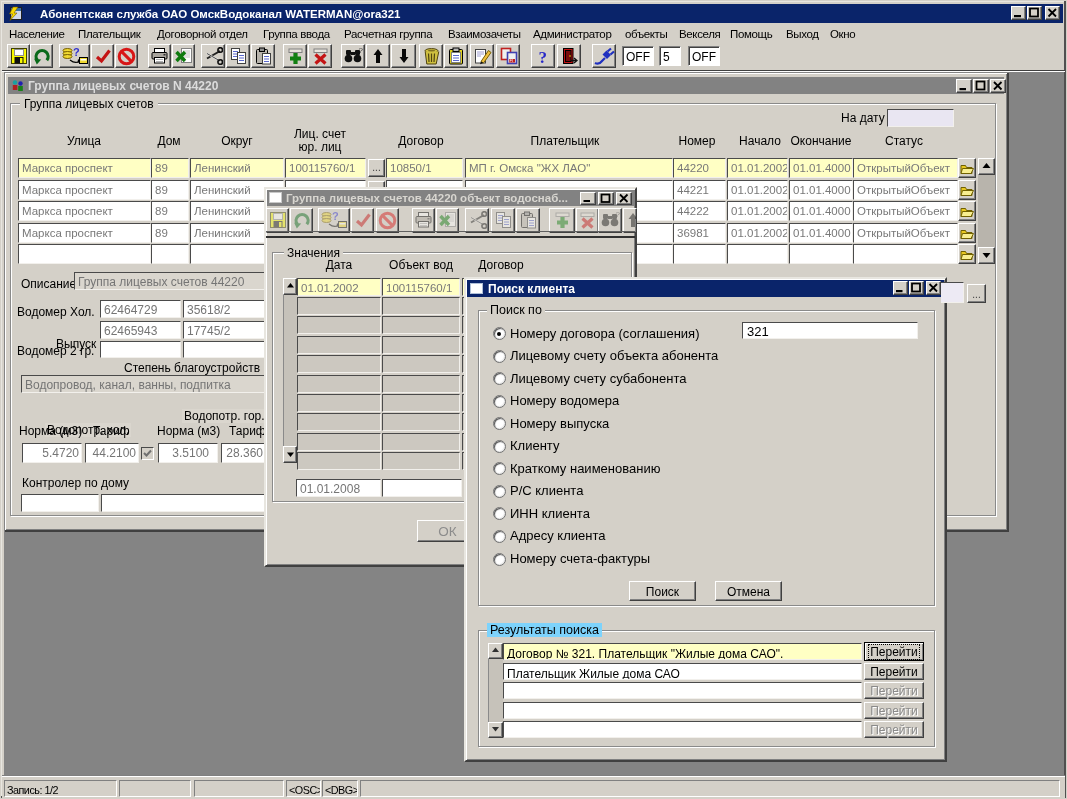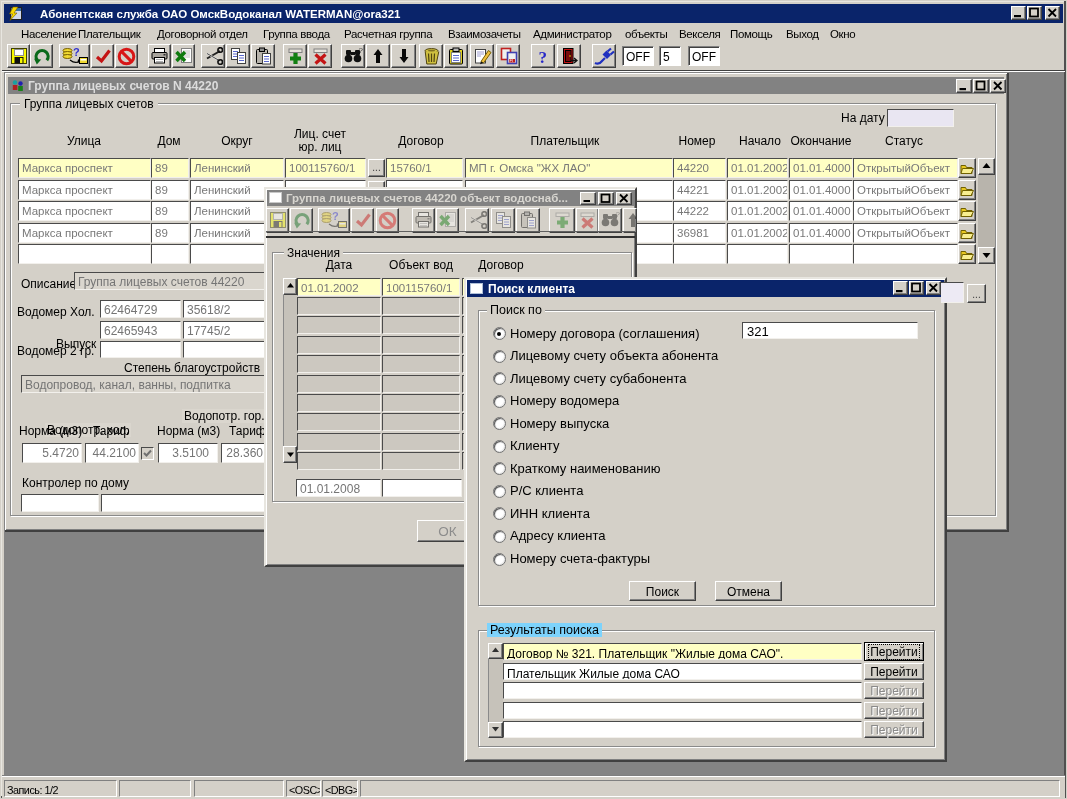--- a/index.html
+++ b/index.html
@@ -28,21 +28,21 @@
 <div class="cap" style="left:40px;top:7.5px;font-size:11.5px;">Абонентская служба ОАО ОмскВодоканал WATERMAN@ora321</div>
 <div class="wbtn" style="left:1011px;top:6px;width:15px;height:14px;"><svg width="13" height="12">
       <rect x="2" y="8" width="7" height="2.2" fill="#000"></rect>
     </svg></div>
 <div class="wbtn" style="left:1027px;top:6px;width:15px;height:14px;"><svg width="13" height="12">
       <rect x="2" y="1.5" width="8" height="8" fill="none" stroke="#000" stroke-width="1.8"></rect>
     </svg></div>
 <div class="wbtn" style="left:1045px;top:6px;width:15px;height:14px;"><svg width="13" height="12">
       <path d="M2.5,2 L10,9.5 M10,2 L2.5,9.5" stroke="#000" stroke-width="1.8"></path>
     </svg></div>
-<div class="lbl" style="left:21px;top:28px;font-size:11.5px;letter-spacing:-0.35px;">Население</div>
+<div class="lbl" style="left:9px;top:28px;font-size:11.5px;letter-spacing:-0.35px;">Население</div>
 <div class="lbl" style="left:78px;top:28px;font-size:11.5px;letter-spacing:-0.35px;">Плательщик</div>
 <div class="lbl" style="left:157px;top:28px;font-size:11.5px;letter-spacing:-0.35px;">Договорной отдел</div>
 <div class="lbl" style="left:263px;top:28px;font-size:11.5px;letter-spacing:-0.35px;">Группа ввода</div>
 <div class="lbl" style="left:344px;top:28px;font-size:11.5px;letter-spacing:-0.35px;">Расчетная группа</div>
 <div class="lbl" style="left:448px;top:28px;font-size:11.5px;letter-spacing:-0.35px;">Взаимозачеты</div>
 <div class="lbl" style="left:533px;top:28px;font-size:11.5px;letter-spacing:-0.35px;">Администратор</div>
 <div class="lbl" style="left:625px;top:28px;font-size:11.5px;letter-spacing:-0.35px;">объекты</div>
 <div class="lbl" style="left:679px;top:28px;font-size:11.5px;letter-spacing:-0.35px;">Векселя</div>
 <div class="lbl" style="left:730px;top:28px;font-size:11.5px;letter-spacing:-0.35px;">Помощь</div>
 <div class="lbl" style="left:786px;top:28px;font-size:11.5px;letter-spacing:-0.35px;">Выход</div>
@@ -245,21 +245,21 @@
 <div class="lbl" style="left:421px;top:134px;transform:translateX(-50%);">Договор</div>
 <div class="lbl" style="left:565px;top:134px;transform:translateX(-50%);">Плательщик</div>
 <div class="lbl" style="left:697px;top:134px;transform:translateX(-50%);">Номер</div>
 <div class="lbl" style="left:760px;top:134px;transform:translateX(-50%);">Начало</div>
 <div class="lbl" style="left:821px;top:134px;transform:translateX(-50%);">Окончание</div>
 <div class="lbl" style="left:904px;top:134px;transform:translateX(-50%);">Статус</div>
 <div class="cell" style="left:18px;top:158px;width:133px;height:20px;background:#FFFFC4;">Маркса проспект</div>
 <div class="cell" style="left:151px;top:158px;width:38px;height:20px;background:#FFFFC4;">89</div>
 <div class="cell" style="left:190px;top:158px;width:94px;height:20px;background:#FFFFC4;">Ленинский</div>
 <div class="cell" style="left:285px;top:158px;width:81px;height:20px;background:#FFFFC4;">100115760/1</div>
-<div class="cell" style="left:386px;top:158px;width:77px;height:20px;background:#FFFFC4;">15760/1</div>
+<div class="cell" style="left:386px;top:158px;width:77px;height:20px;background:#FFFFC4;">10850/1</div>
 <div class="cell" style="left:465px;top:158px;width:208px;height:20px;background:#FFFFC4;">МП г. Омска "ЖХ ЛАО"</div>
 <div class="cell" style="left:673px;top:158px;width:53px;height:20px;background:#FFFFC4;">44220</div>
 <div class="cell" style="left:727px;top:158px;width:61px;height:20px;background:#FFFFC4;">01.01.2002</div>
 <div class="cell" style="left:789px;top:158px;width:64px;height:20px;background:#FFFFC4;">01.01.4000</div>
 <div class="cell" style="left:853px;top:158px;width:105px;height:20px;background:#FFFFC4;">ОткрытыйОбъект</div>
 <div class="tbtn" style="left:368px;top:159px;width:17px;height:18px;font-size:10px;color:#404040;padding-top:6px;line-height:4px;">...</div>
 <div class="tbtn" style="left:958px;top:158px;width:18px;height:20px;">
     <div style="margin-top:3px"><svg width="14" height="13">
         <path d="M1,3.5 h4.5 l1,2 h5.5 v6 h-11 z" fill="#e8c820" stroke="#706000"></path>
         <path d="M2.5,6.5 h11 l-2.5,5 h-10 z" fill="#f8ee90" stroke="#706000"></path>

